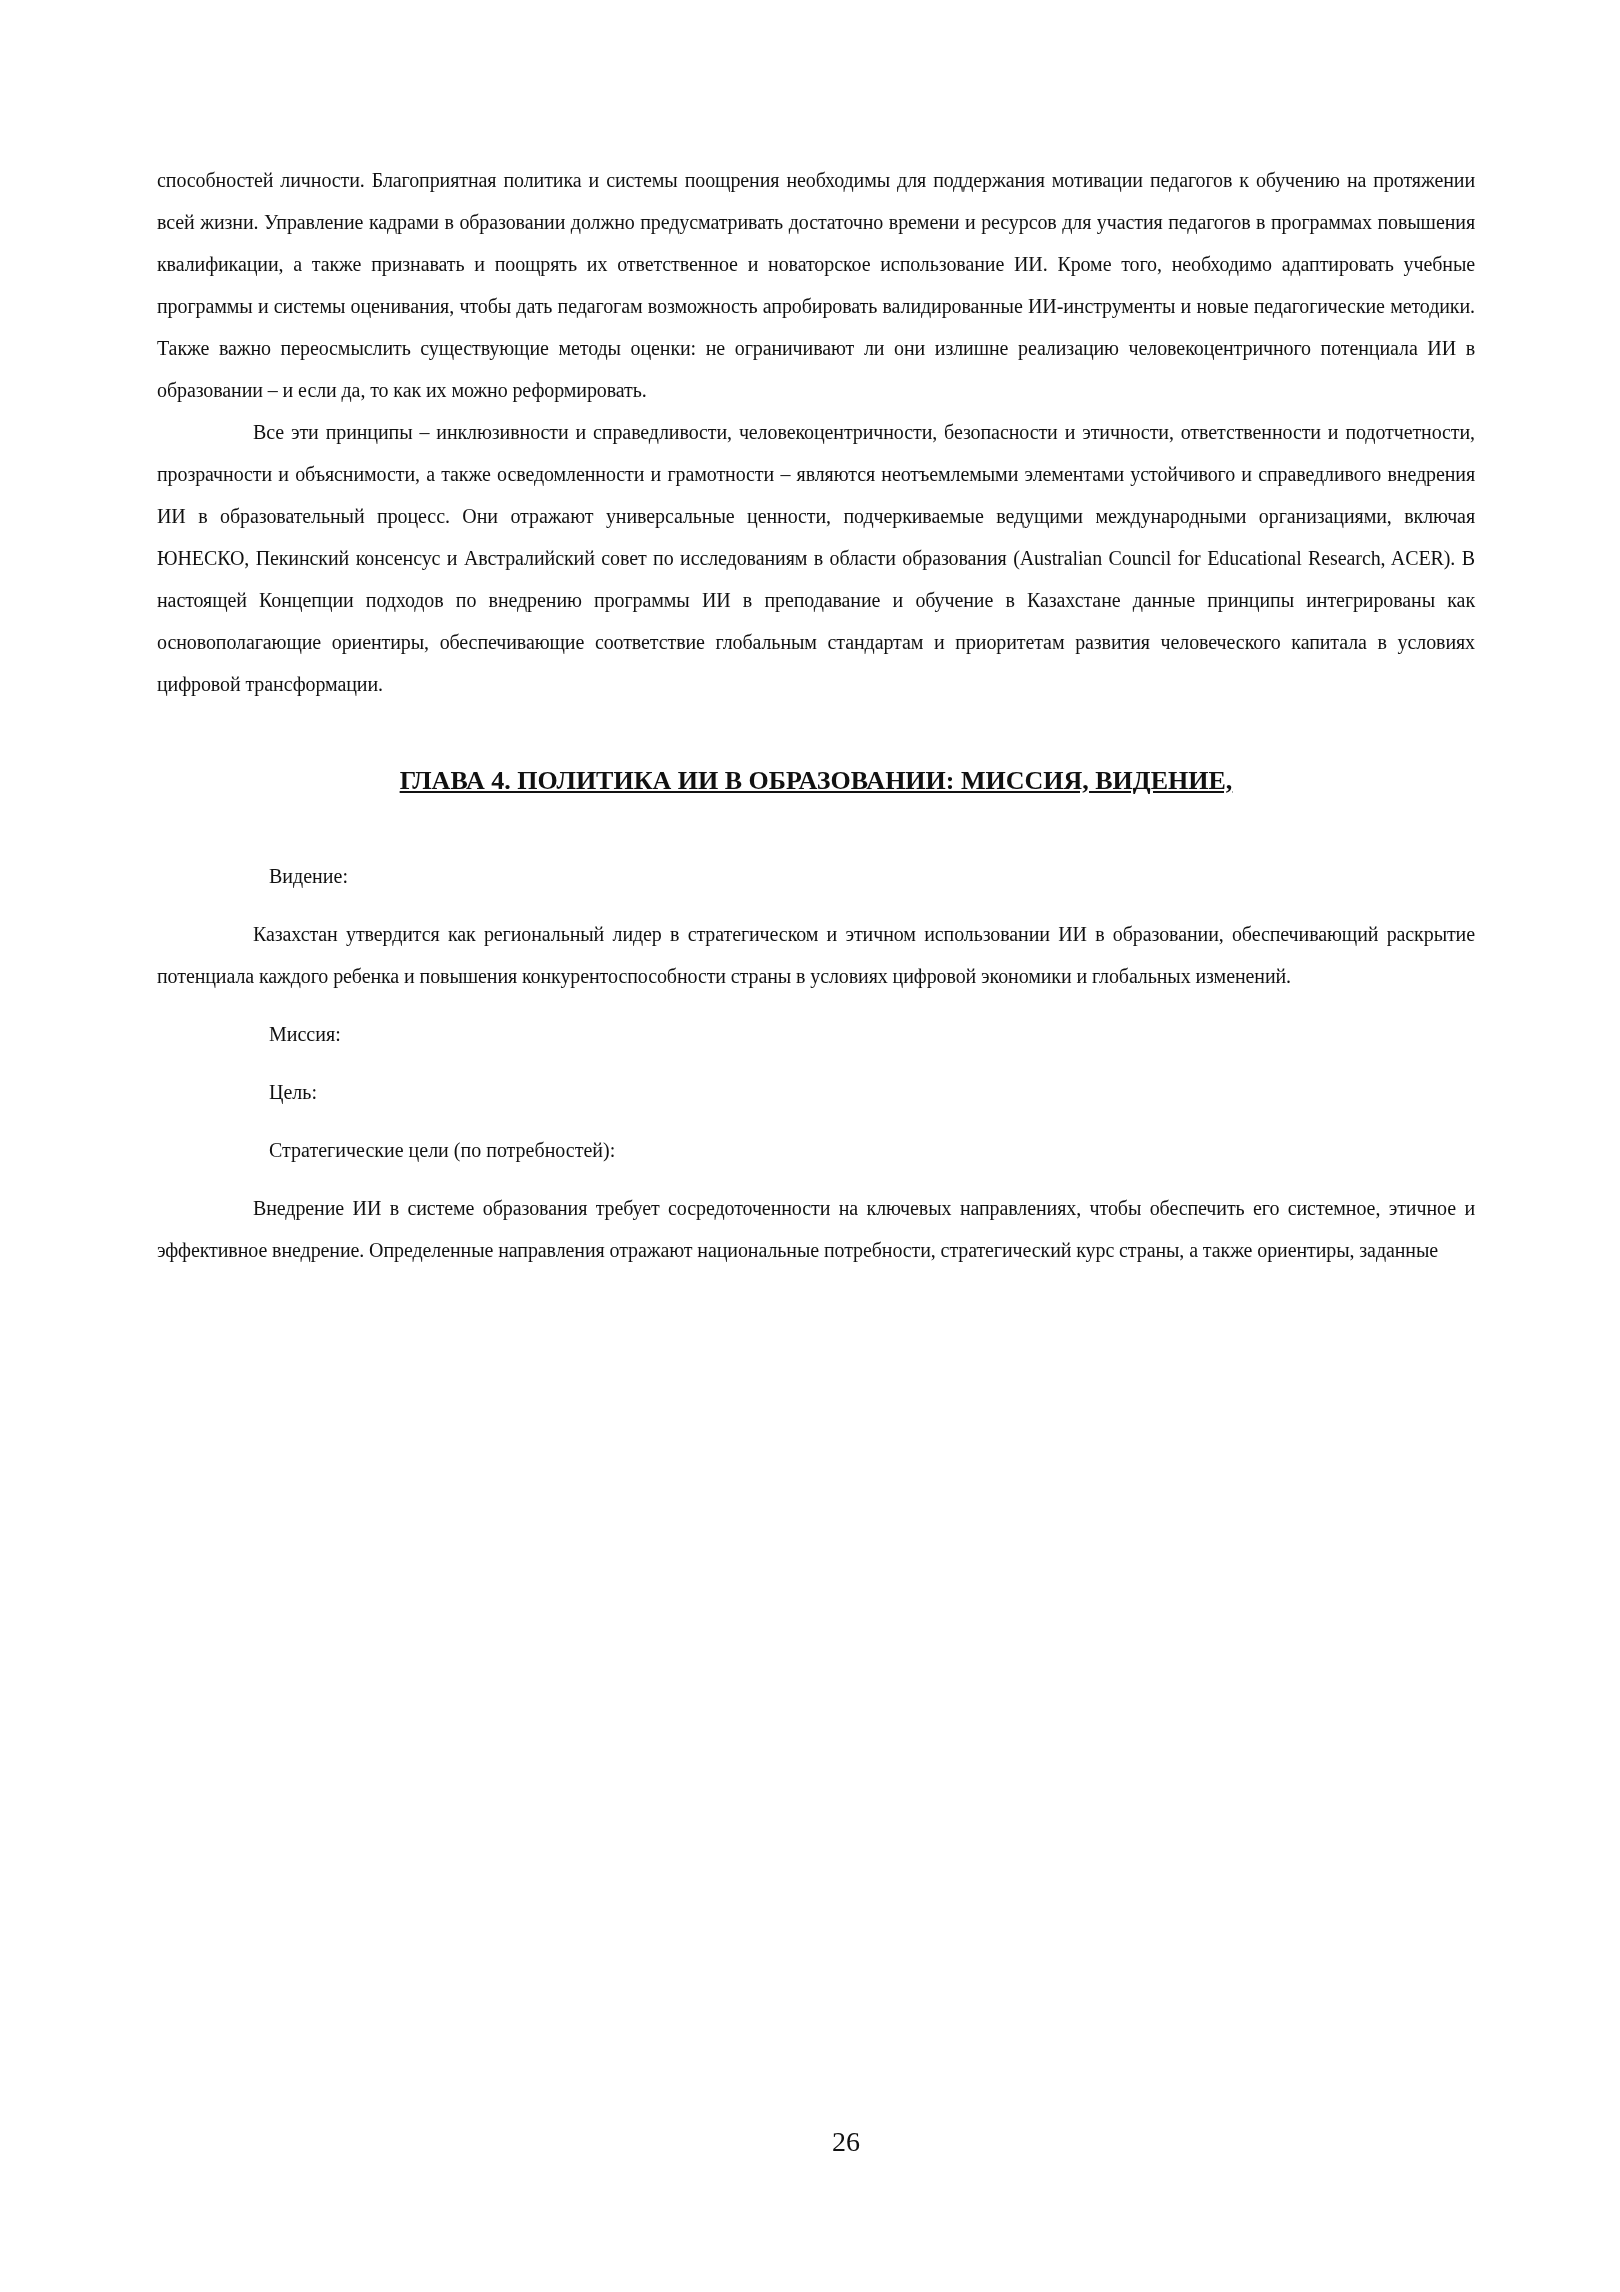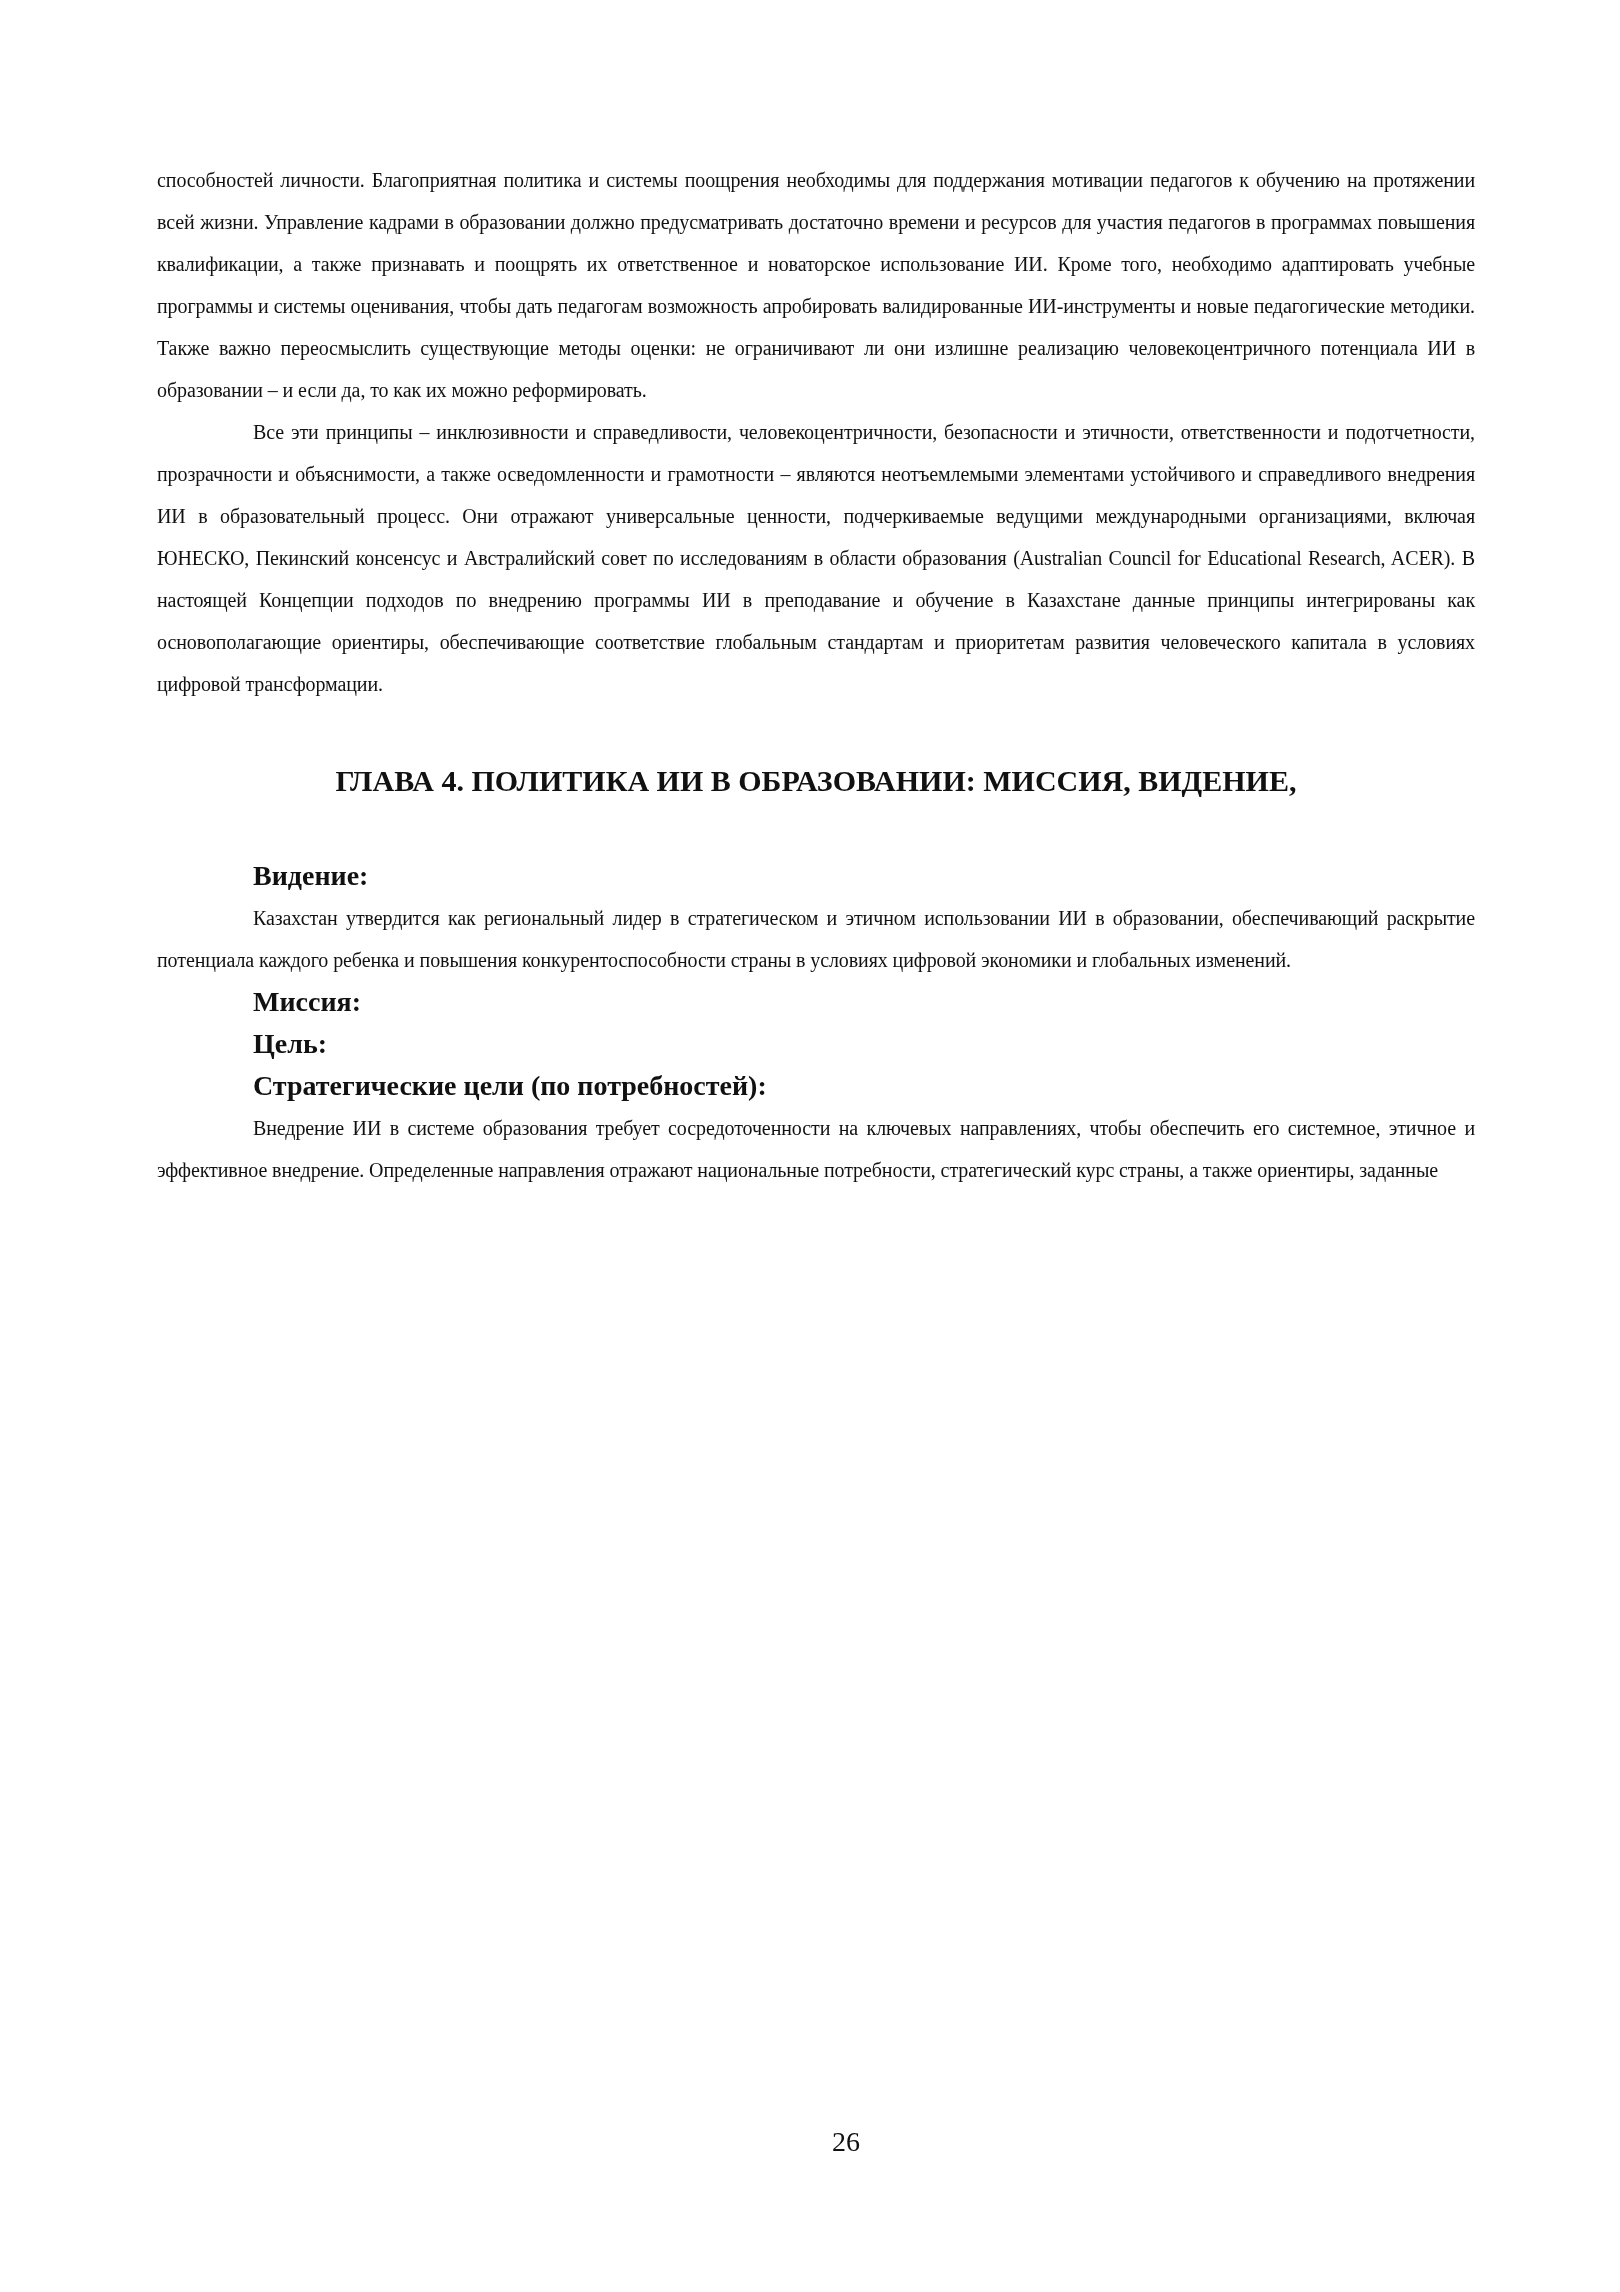--- a/index.html
+++ b/index.html
@@ -27,28 +27,29 @@
     line-height: 42px;
     text-align: justify;
     letter-spacing: -0.1px;
   }
   p.indent {
     text-indent: 96px;
   }
   .chapter-title {
     margin: 55px 0 0 0;
     font-weight: bold;
-    font-size: 30px;
+    font-size: 26px;
     line-height: 42px;
     text-align: center;
+    text-decoration: underline;
   }
   .section-label {
-    margin: 0;
-    font-weight: bold;
-    font-size: 28px;
+    margin: 16px;
+    font-weight: normal;
+    font-size: 20px;
     line-height: 42px;
     padding-left: 96px;
   }
   .section-label.first {
     margin-top: 53px;
   }
   .page-number {
     position: absolute;
     left: 0;
     width: 1620px;

